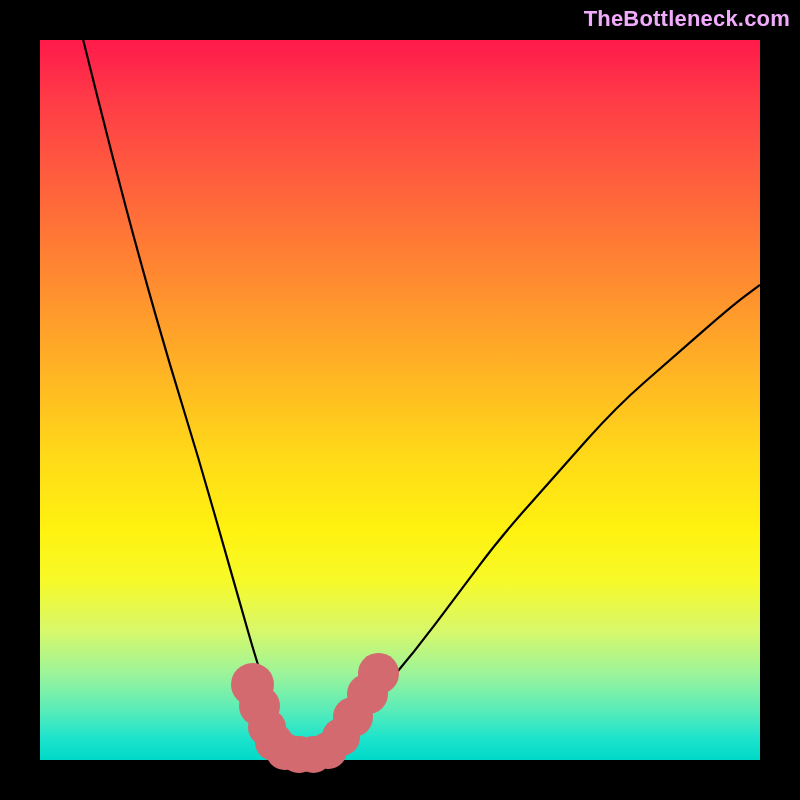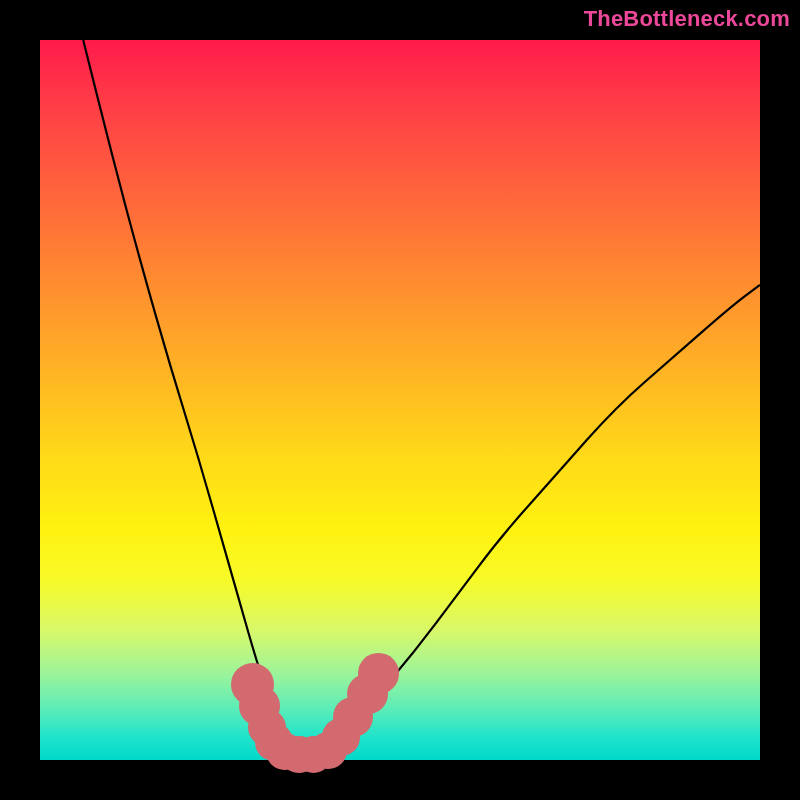--- a/index.html
+++ b/index.html
@@ -38,21 +38,21 @@
       #9cf49a 88%,
       #5aecb8 93%,
       #1de3cc 97%,
       #00d9c8 100%
     );
   }
   .branding {
     position: absolute;
     top: 6px;
     right: 10px;
-    color: #ec4899;
+    color: #f0abfc;
     font-size: 22px;
     font-weight: 600;
     letter-spacing: 0.2px;
   }
   svg.curve {
     position: absolute;
     left: 0;
     top: 0;
     width: 720px;
     height: 720px;

